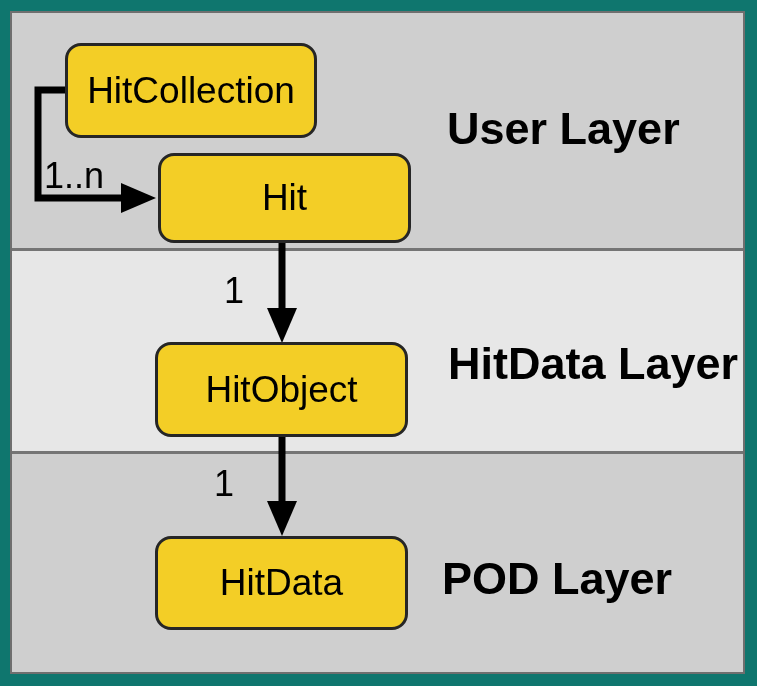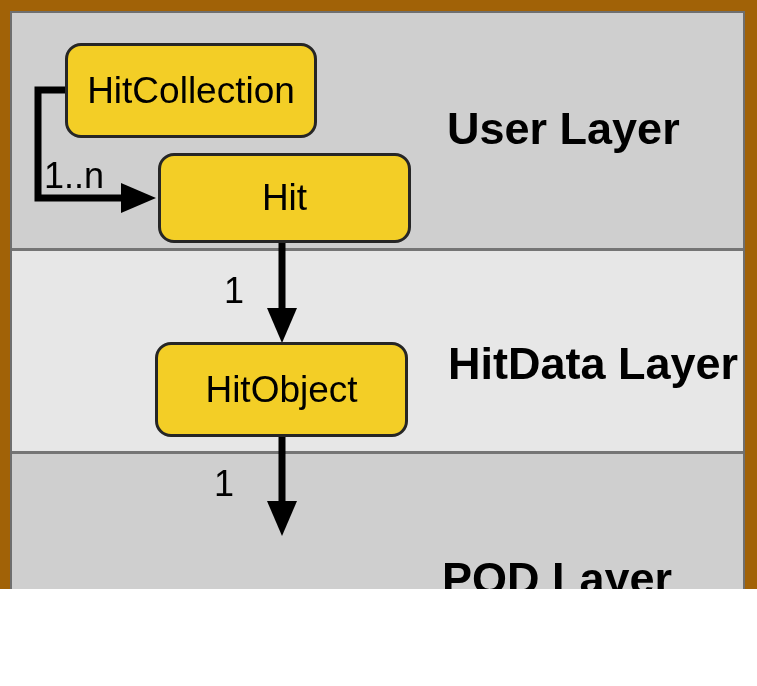--- a/index.html
+++ b/index.html
@@ -4,22 +4,22 @@
 <style>
   html, body {
     margin: 0;
     padding: 0;
     background: #ffffff;
     font-family: "Liberation Sans", sans-serif;
   }
   .stage {
     position: relative;
     width: 757px;
-    height: 589px;
-    background: #a16207;
+    height: 686px;
+    background: #0f766e;
     overflow: hidden;
   }
   
   .band {
     position: absolute;
     left: 10px;
     width: 735px;
   }
   .band-user   { top: 11px;  height: 239px; background: #cfcfcf; }
   .band-object { top: 250px; height: 203px; background: #e7e7e7; }
@@ -133,20 +133,23 @@
 
   <div class="node node-hitcollection">
     <span>HitCollection</span>
   </div>
   <div class="node node-hit">
     <span>Hit</span>
   </div>
   <div class="node node-hitobject">
     <span>HitObject</span>
   </div>
+  <div class="node node-hitdata">
+    <span>HitData</span>
+  </div>
 
   <div class="mult mult-1n">1..n</div>
   <div class="mult mult-hit">1</div>
   <div class="mult mult-hobj">1</div>
 
   <div class="layer-label layer-label-user">User Layer</div>
   <div class="layer-label layer-label-object">HitData Layer</div>
   <div class="layer-label layer-label-pod">POD Layer</div>
 
 </div>

